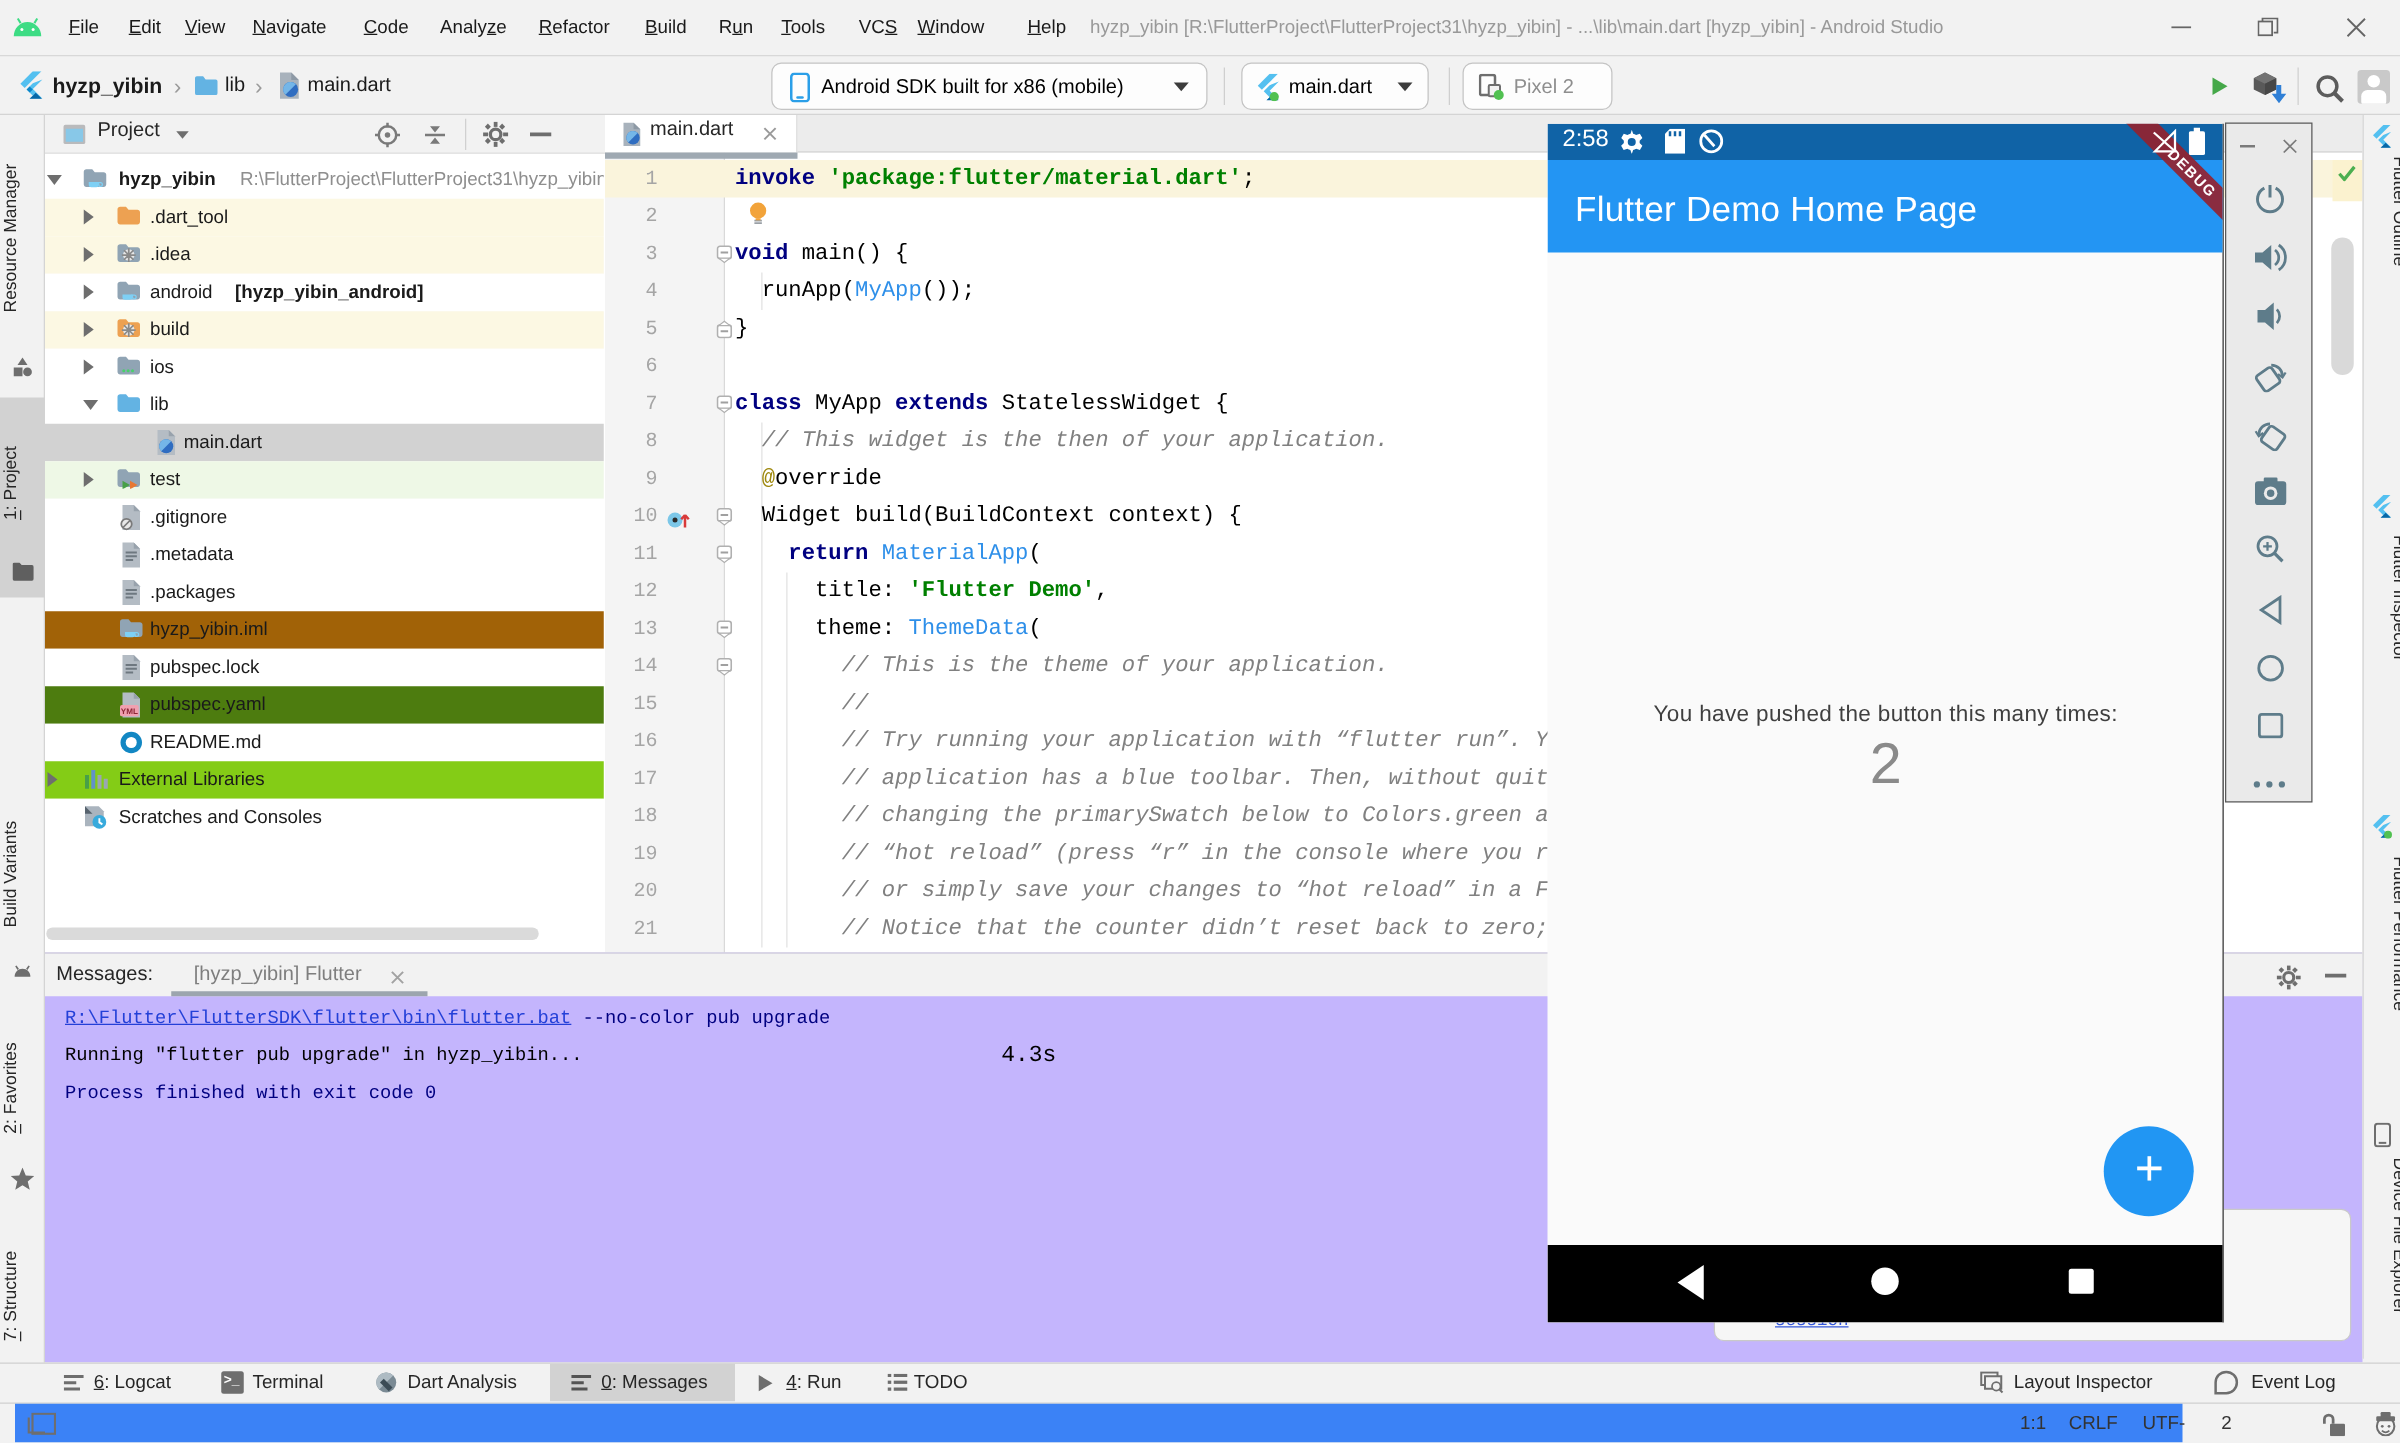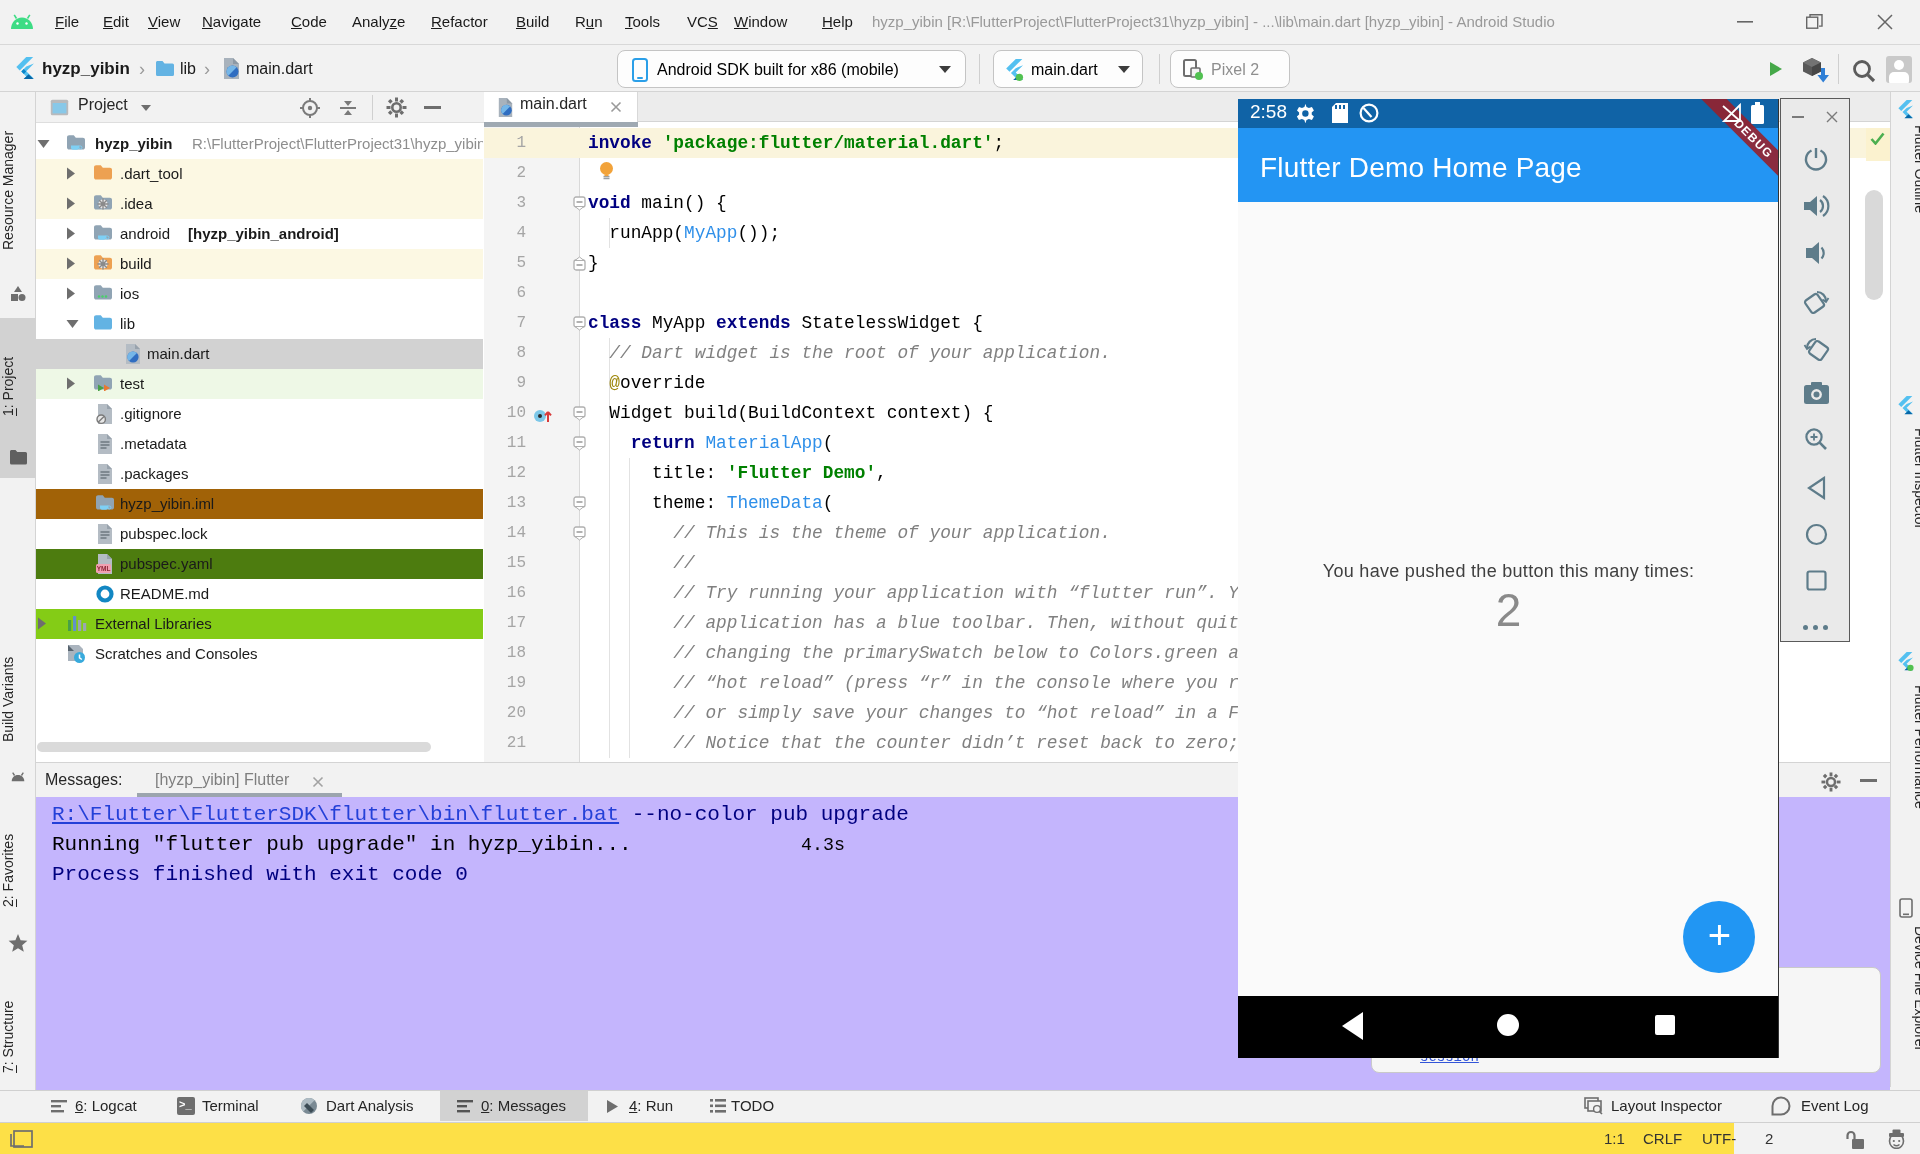--- a/index.html
+++ b/index.html
@@ -45,21 +45,21 @@
 .ann { color:#9e880d; }
 #creamline { position:absolute; left:0; top:36px; width:1406px; height:30px; background:#faf4dc; }
 
 
 #messages { position:absolute; left:36px; top:762px; width:1854px; height:328px; background:#c4b5fd; border-top:1px solid #d4d4d4; }
 #msghead { position:absolute; left:0; top:0; width:1854px; height:34px; background:#f2f2f2; }
 
 
 #twbar { position:absolute; left:0; top:1090px; width:1920px; height:33px; background:#f2f2f2; border-top:1px solid #d0d0d0; border-bottom:1px solid #d0d0d0; }
 .twitem { position:absolute; top:0; height:30px; line-height:30px; font-size:15px; color:#262626; }
-#statusbar { position:absolute; left:0; top:1123px; width:1734px; height:31px; background:#fde047; }
+#statusbar { position:absolute; left:12px; top:1123px; width:1734px; height:31px; background:#3b82f6; }
 .stitem { position:absolute; top:0; height:31px; line-height:31px; font-size:15px; color:#333; }
 
 
 #rstripe { position:absolute; left:1890px; top:92px; width:30px; height:995px; background:#f2f2f2; border-left:1px solid #d4d4d4; }
 
 
 #balloon { position:absolute; left:1371px; top:967px; width:510px; height:106px; background:#f6f6f6; border:1px solid #c9c9c9; border-radius:8px; z-index:5; }
 #emu { position:absolute; left:1238px; top:53px; width:541px; height:1005px; z-index:10; }
 #emutitle { position:absolute; left:0; top:0; width:541px; height:46px; background:#fff; border:1px solid #9a9a9a; border-bottom:none; font-size:16px; letter-spacing:0.5px; color:#1a1a1a; line-height:46px; }
 #emuscreen { position:absolute; left:0; top:46px; width:541px; height:959px; overflow:hidden; background:#fafafa; border-right:1px solid #333; }
@@ -458,21 +458,21 @@
 <div class="lnum" style="top:516px">17</div>
 <div class="lnum" style="top:546px">18</div>
 <div class="lnum" style="top:576px">19</div>
 <div class="lnum" style="top:606px">20</div>
 <div class="lnum" style="top:636px">21</div>
 <div class="cline" style="top:36px"><span class="kw">invoke</span> <span class="str">'package:flutter/material.dart'</span>;</div>
 <div class="cline" style="top:96px"><span class="kw">void</span> main() {</div>
 <div class="cline" style="top:126px">  runApp(<span class="cls">MyApp</span>());</div>
 <div class="cline" style="top:156px">}</div>
 <div class="cline" style="top:216px"><span class="kw">class</span> MyApp <span class="kw">extends</span> StatelessWidget {</div>
-<div class="cline" style="top:246px"><span class="cmt">  // Dart widget is the root of your application.</span></div>
+<div class="cline" style="top:246px"><span class="cmt">  // This widget is the then of your application.</span></div>
 <div class="cline" style="top:276px">  <span class="ann">@</span>override</div>
 <div class="cline" style="top:306px">  Widget build(BuildContext context) {</div>
 <div class="cline" style="top:336px">    <span class="kw">return</span> <span class="cls">MaterialApp</span>(</div>
 <div class="cline" style="top:366px">      title: <span class="str">'Flutter Demo'</span>,</div>
 <div class="cline" style="top:396px">      theme: <span class="cls">ThemeData</span>(</div>
 <div class="cline" style="top:426px"><span class="cmt">        // This is the theme of your application.</span></div>
 <div class="cline" style="top:456px"><span class="cmt">        //</span></div>
 <div class="cline" style="top:486px"><span class="cmt">        // Try running your application with “flutter run”. You’ll see</span></div>
 <div class="cline" style="top:516px"><span class="cmt">        // application has a blue toolbar. Then, without quitting the app</span></div>
 <div class="cline" style="top:546px"><span class="cmt">        // changing the primarySwatch below to Colors.green and then invoke</span></div>
@@ -544,21 +544,21 @@
         <rect x="9" y="16.5" width="3" height="4"></rect>
         <rect x="0.5" y="9" width="4" height="3"></rect>
         <rect x="16.5" y="9" width="4" height="3"></rect>
         <rect x="2.6" y="2.6" width="3.4" height="3.4" transform="rotate(45 4.3 4.3)"></rect>
         <rect x="14" y="2.6" width="3.4" height="3.4" transform="rotate(45 15.7 4.3)"></rect>
         <rect x="2.6" y="14" width="3.4" height="3.4" transform="rotate(45 4.3 15.7)"></rect>
         <rect x="14" y="14" width="3.4" height="3.4" transform="rotate(45 15.7 15.7)"></rect>
       </svg>
     <div class="abs" style="left:1824px;top:16px;width:17px;height:3px;background:#6e6e6e"></div>
   </div>
-  <div class="mono abs" style="left:16px;top:37px;font-size:21px;line-height:30px;white-space:pre;color:#000080"><span style="color:#2440d8;text-decoration:underline">R:\Flutter\FlutterSDK\flutter\bin\flutter.bat</span> --no-color pub upgrade
+  <div class="mono abs" style="left:16px;top:37px;font-size:15px;line-height:30px;white-space:pre;color:#000080"><span style="color:#2440d8;text-decoration:underline">R:\Flutter\FlutterSDK\flutter\bin\flutter.bat</span> --no-color pub upgrade
 <span style="color:#000">Running "flutter pub upgrade" in hyzp_yibin...                        </span>
 Process finished with exit code 0</div>
   <div class="mono abs" style="left:765px;top:67px;font-size:18.3px;line-height:30px;color:#000">4.3s</div>
 </div>
 <div id="rstripe">
   <svg class="abs" style="left:7px;top:8px" width="16" height="19" viewBox="0 0 24 30">
       <path d="M13 0L0 13l4.5 4.5L22 0z" fill="#54c0f0"></path>
       <path d="M13 12.5L6.5 19l6.5 6.5-3 3h13l-10-10 10-10z" fill="#54c0f0"></path>
       <path d="M13 25.5l3-3 6.5 6.3h-13z" fill="#0767a7"></path>
     </svg>

